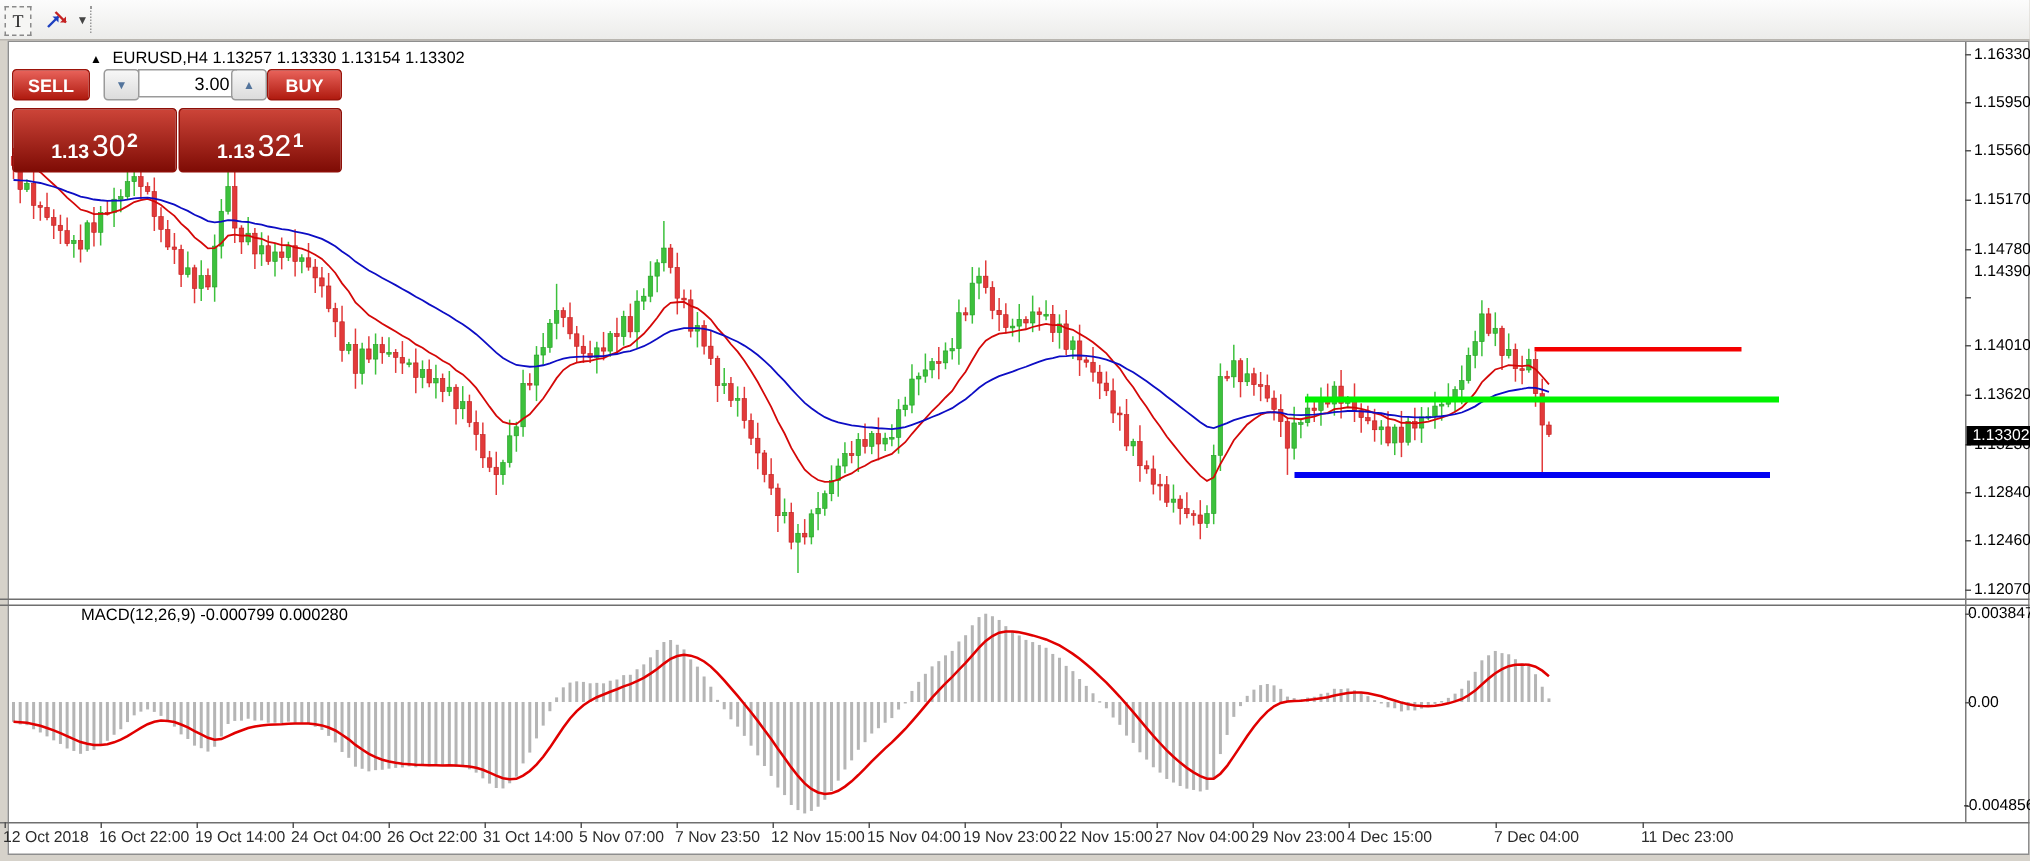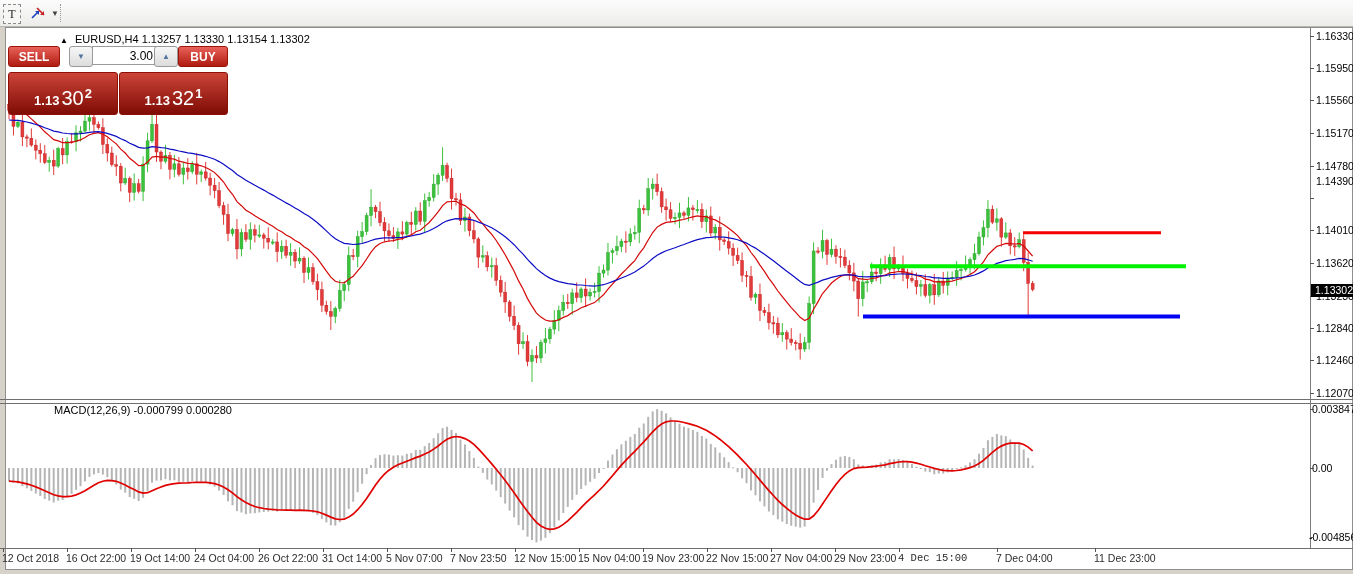--- a/index.html
+++ b/index.html
@@ -865,21 +865,21 @@
 <div class="time-lbl" style="left: 578px;">15 Nov 04:00</div>
 <div class="time-tick" style="left: 579px;"></div>
 <div class="time-lbl" style="left: 642px;">19 Nov 23:00</div>
 <div class="time-tick" style="left: 643px;"></div>
 <div class="time-lbl" style="left: 706px;">22 Nov 15:00</div>
 <div class="time-tick" style="left: 707px;"></div>
 <div class="time-lbl" style="left: 770px;">27 Nov 04:00</div>
 <div class="time-tick" style="left: 771px;"></div>
 <div class="time-lbl" style="left: 834px;">29 Nov 23:00</div>
 <div class="time-tick" style="left: 835px;"></div>
-<div class="time-lbl" style="left: 898px; font-family: Liberation Mono, monospace;">4 Dec 15:00</div>
+<div class="time-lbl" style="left: 898px;">4 Dec 15:00</div>
 <div class="time-tick" style="left: 899px;"></div>
 <div class="time-lbl" style="left: 996px;">7 Dec 04:00</div>
 <div class="time-tick" style="left: 997px;"></div>
 <div class="time-lbl" style="left: 1094px; text-align: right;">11 Dec 23:00</div>
 <div class="time-tick" style="left: 1095px;"></div>
 <div class="axis-tick" style="top: 409px;"></div>
 <div class="axis-tick" style="top: 468px;"></div>
 <div class="axis-tick" style="top: 537px;"></div>
 
 </body></html>

